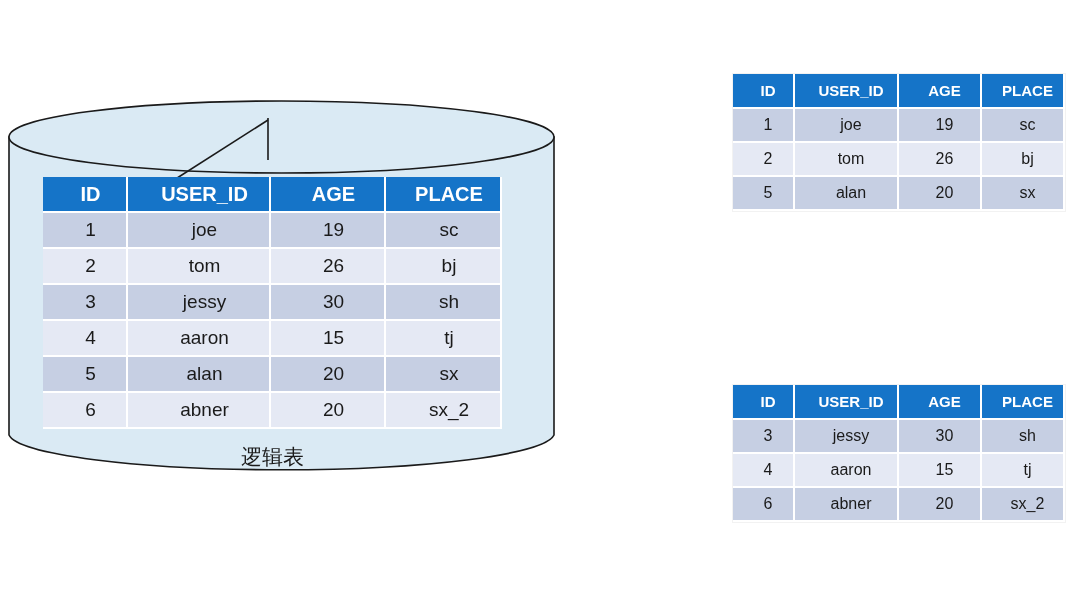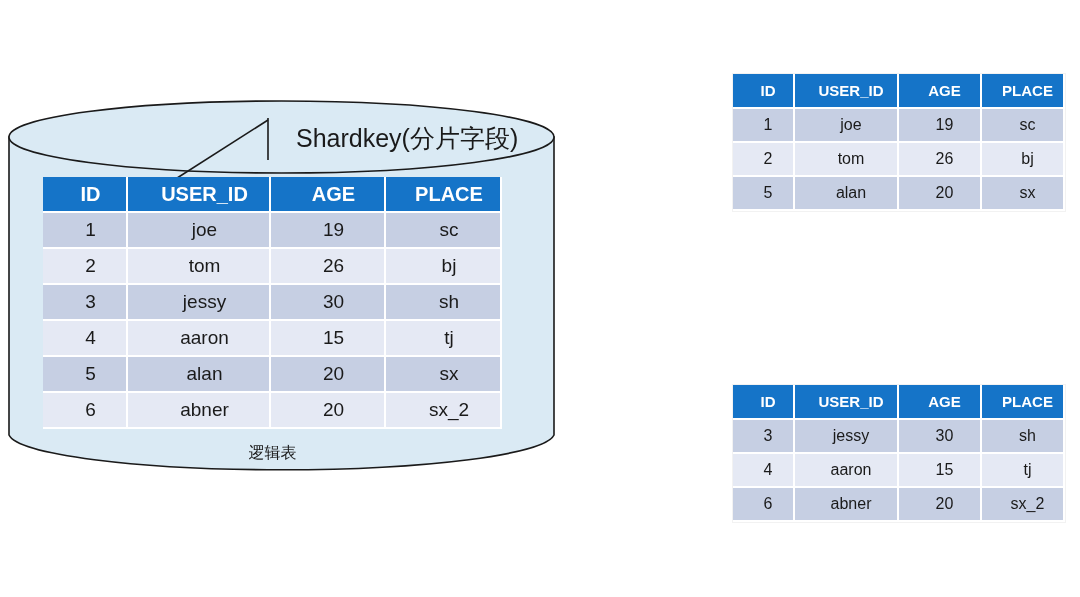--- a/index.html
+++ b/index.html
@@ -99,21 +99,21 @@
   #logical-table col.c-age    { width: 115px; }
   #logical-table col.c-place  { width: 116px; }
 
   
   #logical-table-caption {
     position: absolute;
     left: 43px;
     top: 443px;
     width: 459px;
     text-align: center;
-    font-size: 16px;
+    font-size: 21px;
     color: #1a1a1a;
   }
 
   
   .shard-table {
     width: 332px;
     font-size: 16px;
     box-shadow: 0 0 0 1px #f2f2f2;
   }
   .shard-table th {
@@ -141,21 +141,20 @@
   <svg id="cylinder-shape" viewBox="0 0 547 372" width="547" height="372" xmlns="http://www.w3.org/2000/svg">
     <path d="M 1 37 L 1 335 A 273 37 0 0 0 546 335 L 546 37 Z" fill="#daeaf4" stroke="#1a1a1a" stroke-width="1.6"></path>
     <ellipse cx="273.5" cy="37" rx="272.5" ry="36" fill="#daeaf4" stroke="#1a1a1a" stroke-width="1.6"></ellipse>
   </svg>
 
   <svg id="shardkey-leader" viewBox="0 0 130 80" width="130" height="80" xmlns="http://www.w3.org/2000/svg">
     <path d="M 14 70 L 108 10" fill="none" stroke="#1a1a1a" stroke-width="1.6"></path>
     <path d="M 108 8 L 108 50" fill="none" stroke="#1a1a1a" stroke-width="1.6"></path>
   </svg>
 
-  <div id="shardkey-label">Shardkey(分片字段)</div>
 
   <table id="logical-table" class="dtable">
     <colgroup>
       <col class="c-id">
         <col class="c-user">
         <col class="c-age">
         <col class="c-place">
     </colgroup>
     <thead>
       <tr>

